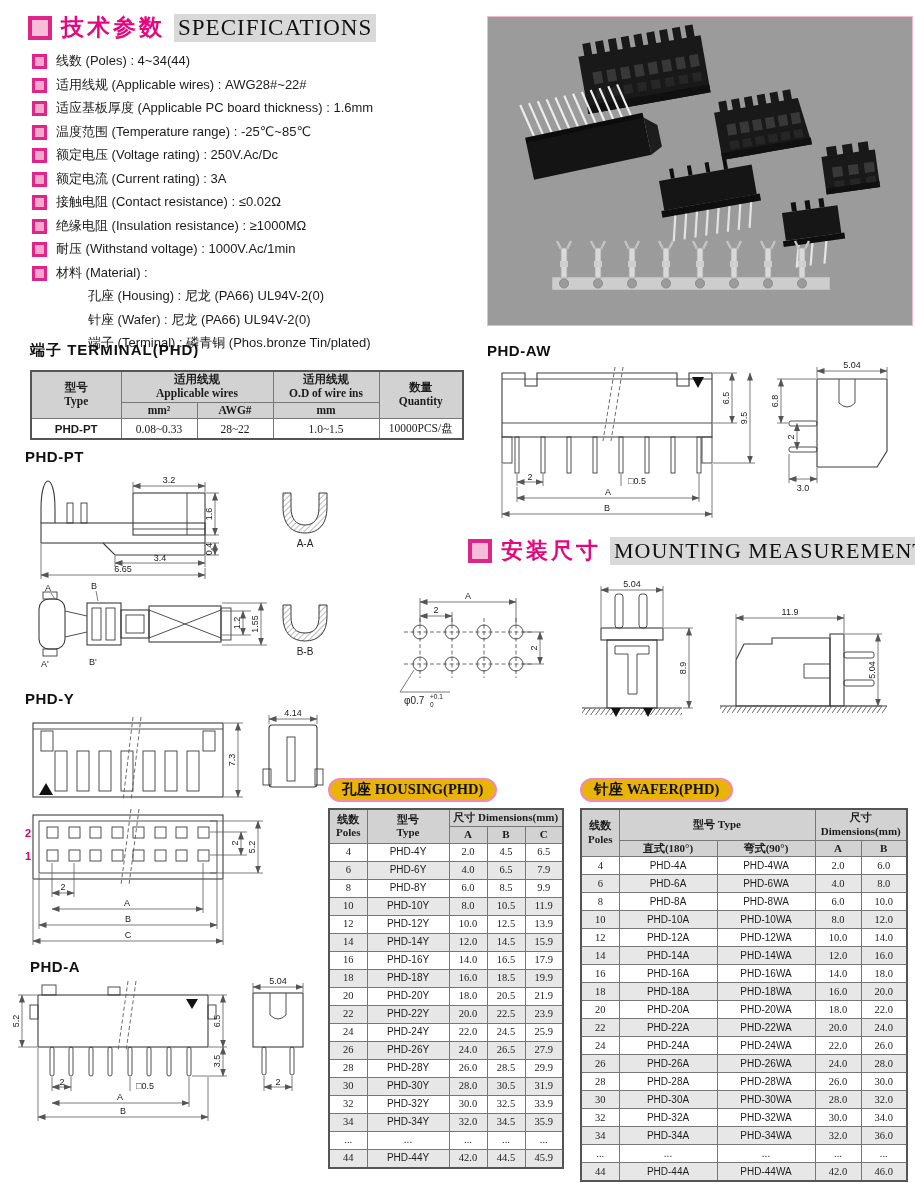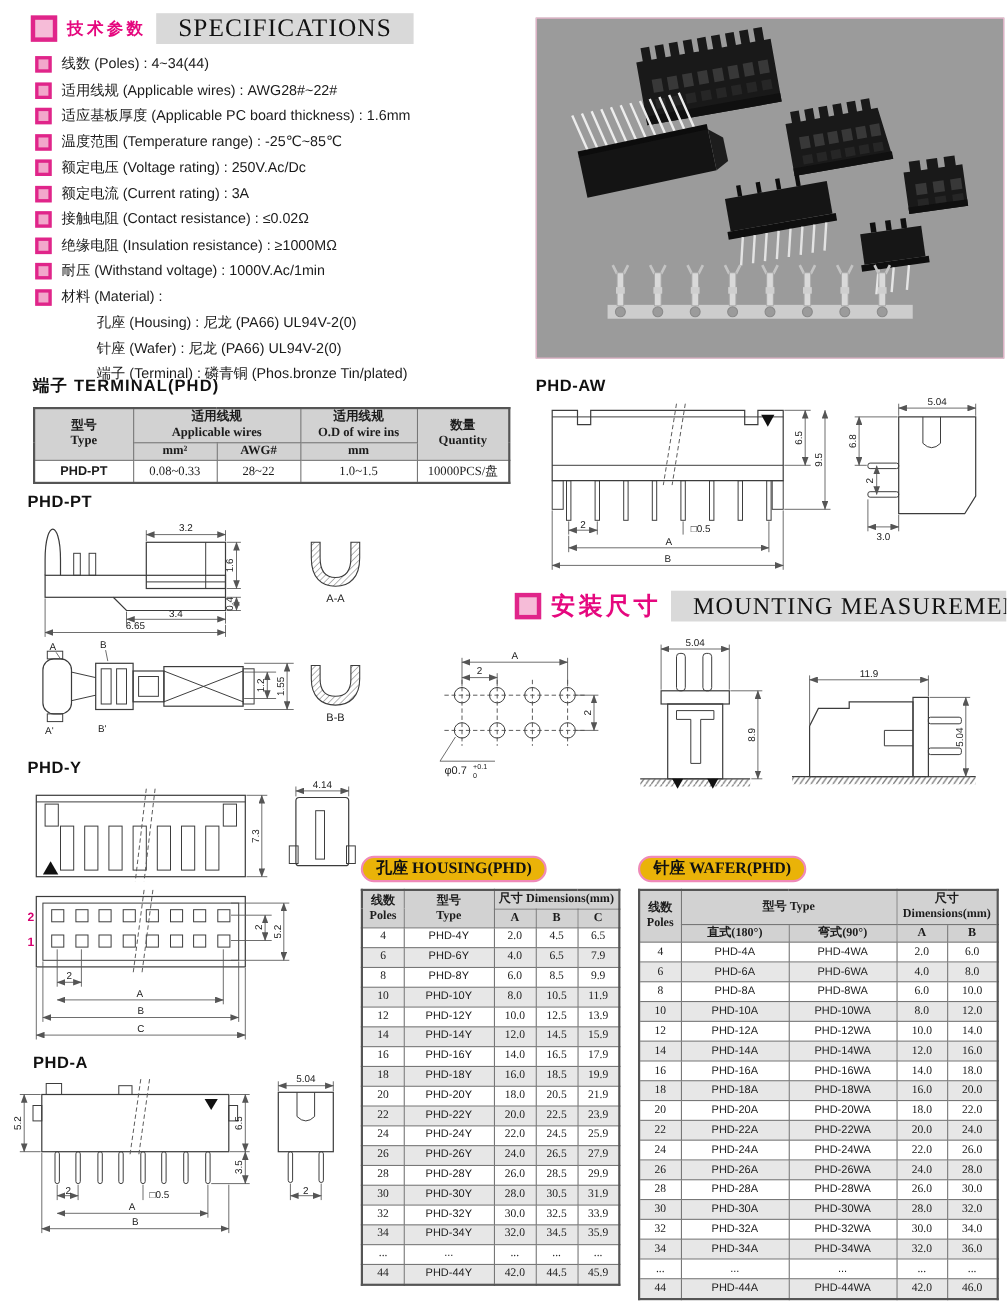--- a/index.html
+++ b/index.html
@@ -3,23 +3,23 @@
 <meta charset="utf-8">
 <style>
   html,body{margin:0;padding:0;background:#fff;}
   .page{position:relative;width:915px;height:1194px;background:#fff;overflow:hidden;
         font-family:"Liberation Sans","DejaVu Sans",sans-serif;color:#1b1b1b;}
   .abs{position:absolute;}
 
   
   .sechead{display:flex;align-items:center;}
   .bull-lg{width:16px;height:16px;border:4px solid #e0258a;background:#f6bcd8;margin-right:9px;flex:none;}
-  .zh-title{color:#e5077e;font-weight:bold;font-size:15px;letter-spacing:3px;white-space:nowrap;}
+  .zh-title{color:#e5077e;font-weight:bold;font-size:23px;letter-spacing:3px;white-space:nowrap;}
   .en-title{font-family:"Liberation Serif","DejaVu Serif",serif;font-size:23px;color:#111;
-            background:#d9d9d9;padding:1px 20px;margin-left:9px;letter-spacing:1px;white-space:nowrap;}
+            background:#d9d9d9;padding:1px 4px;margin-left:9px;letter-spacing:1px;white-space:nowrap;}
 
   
   .speclist{margin-top:9px;}
   .sitem{display:flex;align-items:flex-start;margin:0 0 5.5px 4px;font-size:13px;font-weight:500;}
   .sbull{width:9px;height:9px;border:3px solid #e0258a;background:#f2a7cb;margin:2px 9px 0 0;flex:none;}
   .subitem{margin:0 0 5.5px 60px;font-size:13px;font-weight:500;}
 
   
   .photo{border:1px solid #f2b9d3;background:#9b9b9b;}
 

